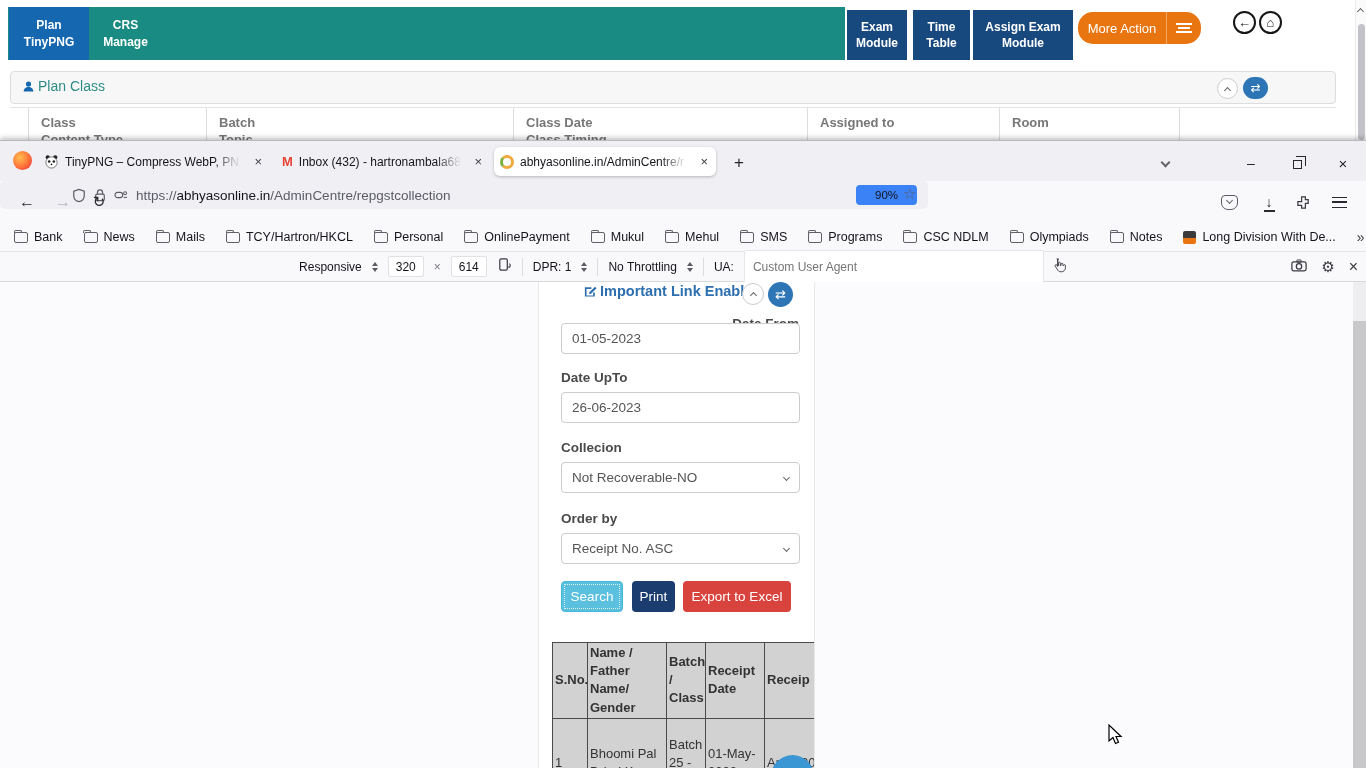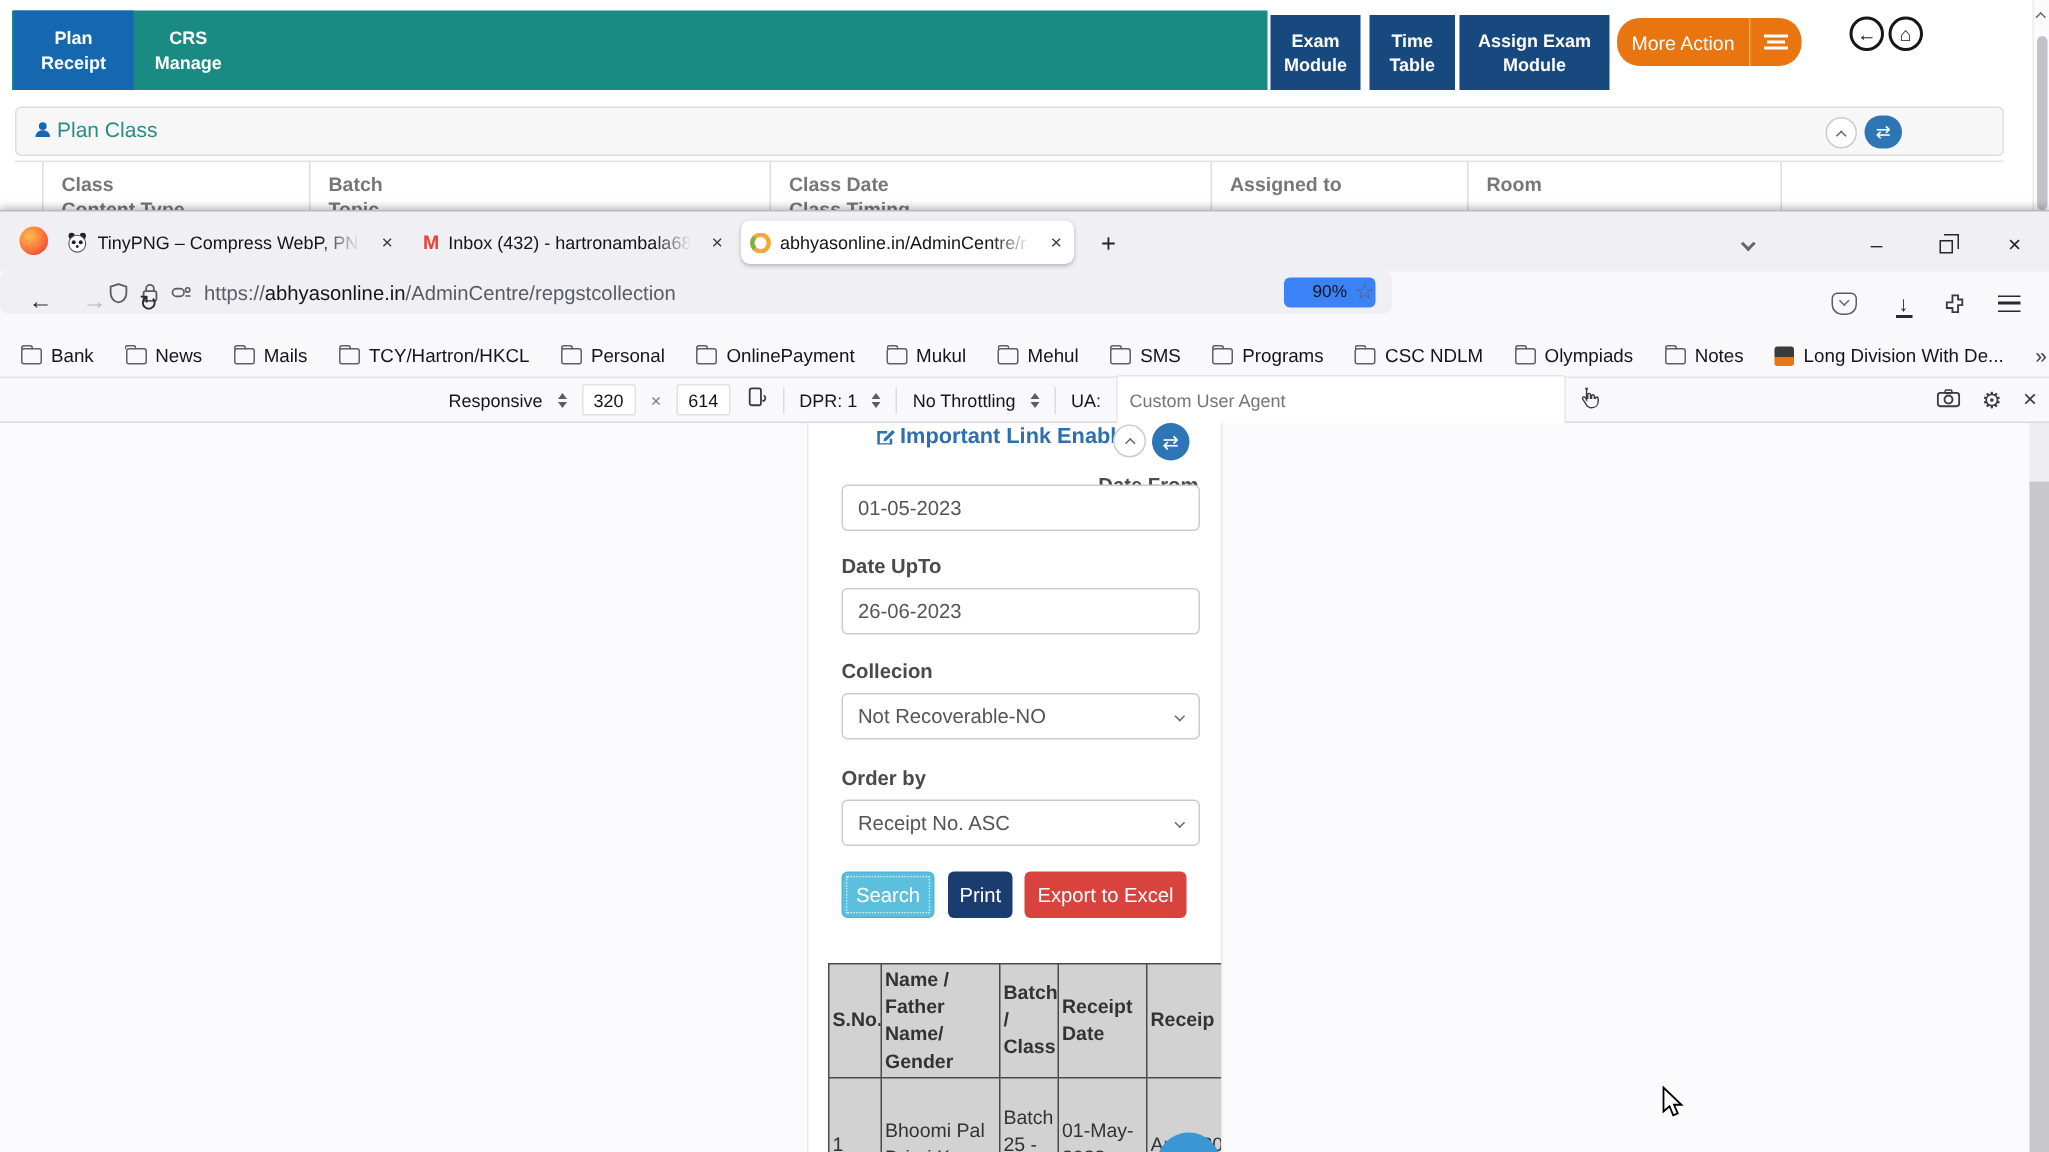--- a/index.html
+++ b/index.html
@@ -129,21 +129,21 @@
 
 .cursor{left:1108px;top:724px;z-index:50}
 </style>
 </head>
 <body>
 
 <div id="screen">
 
   <div class="abs teal-bar"></div>
   <div class="abs tb-btn tb-blue" style="left:9px;width:80px">
-      <span>Plan Receipt</span>
+      <span>Plan TinyPNG</span>
     </div>
   <div class="abs tb-btn" style="left:89px;width:73px">
       <span>CRS Manage</span>
     </div>
   <div class="abs nav-navy" style="left:847px;width:60px">
       <span>Exam Module</span>
     </div>
   <div class="abs nav-navy" style="left:913px;width:57px">
       <span>Time Table</span>
     </div>
@@ -177,21 +177,21 @@
     </div>
   <div class="abs mini-blue" style="left:1243px">
       <span>⇄</span>
     </div>
 
   <div class="abs bgcols">
     <div class="bgcol" style="left:18px;width:178px"><span>Class</span><br><span>Content Type</span></div>
     <div class="bgcol" style="left:196px;width:307px"><span>Batch</span><br><span>Topic</span></div>
     <div class="bgcol" style="left:503px;width:294px"><span>Class Date</span><br><span>Class Timing</span></div>
     <div class="bgcol" style="left:797px;width:151px"><span>Assigned to</span></div>
-    <div class="bgcol" style="left:968px;width:210px;border-right:1px solid #ddd"><span>Room</span></div>
+    <div class="bgcol" style="left:989px;width:181px;border-right:1px solid #ddd"><span>Room</span></div>
   </div>
 
   <div class="abs pg-scroll">
     <span class="chev up sm" style="position:absolute;left:2px;top:6px"></span>
     <span class="pg-thumb"></span>
   </div>
 
   <div class="abs ff">
 
     <div class="abs fxview"></div>

